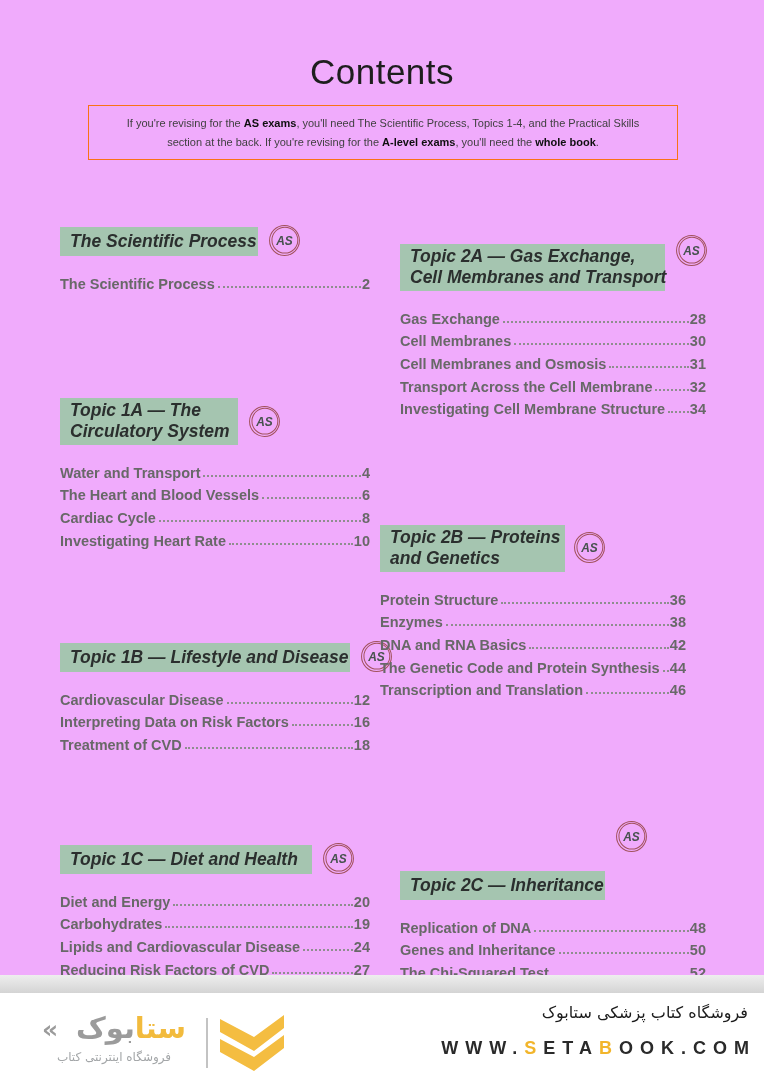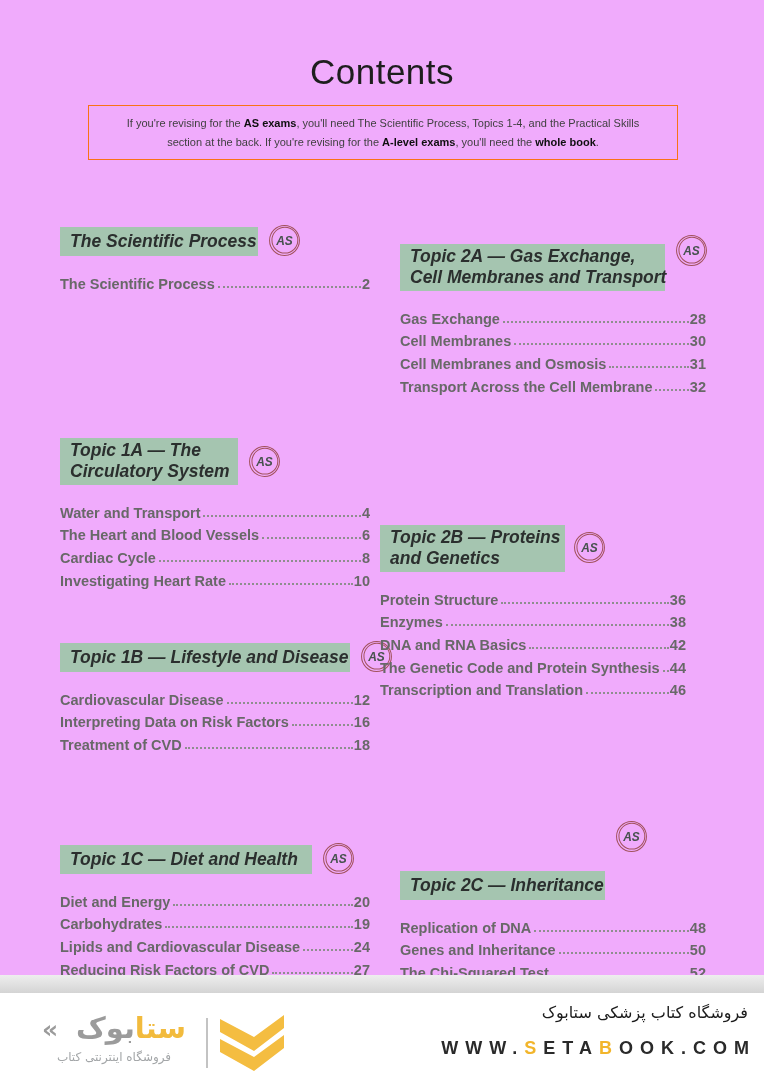--- a/index.html
+++ b/index.html
@@ -15,21 +15,21 @@
   .intro .line{white-space:nowrap;}
   .intro b{color:#0f0f0f;}
 
   .sec{position:absolute;font-weight:bold;}
   .bar{background:#a5c5b0;font-style:italic;font-size:17.5px;line-height:22px;color:#2b2f2e;
        padding:3px 0 4px 10px;box-sizing:border-box;white-space:nowrap;}
   .bar.two{line-height:21px;padding:2px 0 3px 10px;}
   .bar div{white-space:nowrap;}
 
   .sL1{left:60px;top:227px;width:310px;} .sL1 .bar{width:198px;}
-  .sL2{left:60px;top:398px;width:310px;margin-top:40px;} .sL2 .bar{width:178px;}
+  .sL2{left:60px;top:398px;width:310px;} .sL2 .bar{width:178px;}
   .sL3{left:60px;top:643px;width:310px;} .sL3 .bar{width:290px;}
   .sL4{left:60px;top:845px;width:310px;} .sL4 .bar{width:252px;}
   .sR1{left:400px;top:228px;width:306px;} .sR1 .bar{width:265px;margin-top:16px;}
   .sR2{left:380px;top:525px;width:306px;} .sR2 .bar{width:185px;}
   .sR3{left:400px;top:823px;width:306px;} .sR3 .bar{width:205px;margin-top:48px;}
 
   .entries{margin-top:13px;}
   .row{display:flex;align-items:flex-end;height:22.7px;font-size:14.5px;color:#686868;}
   .row .t{white-space:nowrap;}
   .row .dots{flex:1;border-bottom:2px dotted #8e8e8e;margin:0 1px 4px 3px;}
@@ -213,20 +213,25 @@
       <div class="row">
           <span class="t">Cell Membranes and Osmosis</span>
           <span class="dots"></span>
           <span class="p">31</span>
         </div>
       <div class="row">
           <span class="t">Transport Across the Cell Membrane</span>
           <span class="dots"></span>
           <span class="p">32</span>
         </div>
+      <div class="row">
+          <span class="t">Investigating Cell Membrane Structure</span>
+          <span class="dots"></span>
+          <span class="p">34</span>
+        </div>
     </div>
   </div>
 
   <div class="sec sR2">
     <div class="bar two">
       <div>Topic 2B — Proteins</div>
       <div>and Genetics</div>
     </div>
     <svg class="badge" viewBox="0 0 36 36">
       <circle cx="18" cy="18" r="16.3"></circle>

